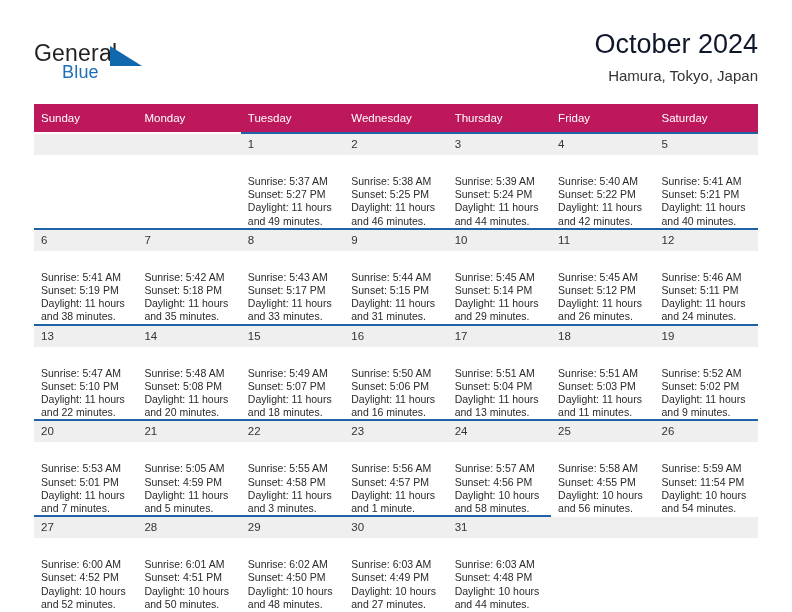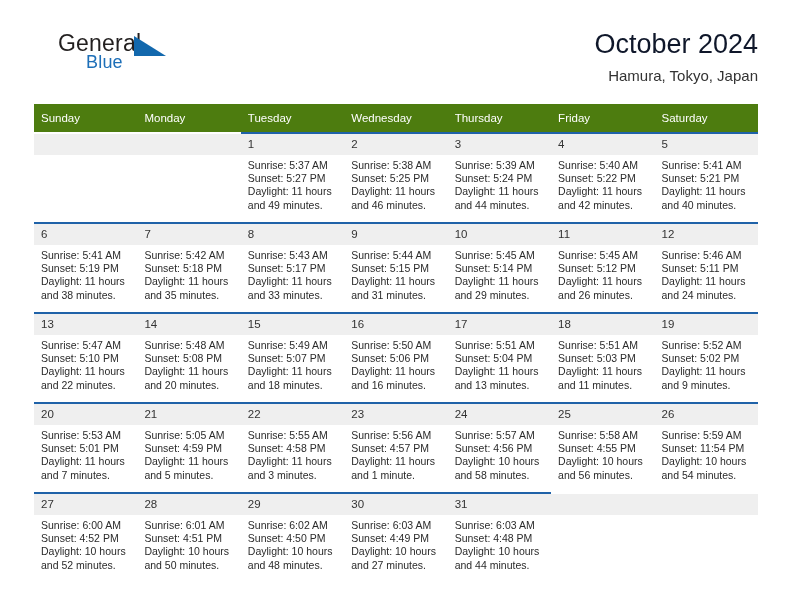--- a/index.html
+++ b/index.html
@@ -25,24 +25,23 @@
   .header {
     position: absolute;
     left: 34px;
     top: 28px;
     right: 34px;
     height: 66px;
   }
   .brand {
     position: absolute;
     left: 0;
-    top: 2px;
+    top: 12px;
     width: 180px;
     height: 56px;
-    margin-left: 24px;
   }
   .brand-general {
     position: absolute;
     left: 0;
     top: 0;
     font-size: 23px;
     letter-spacing: 0.2px;
     color: #221f1f;
     font-family: "Liberation Sans", sans-serif;
   }
@@ -93,21 +92,21 @@
     left: 34px;
     top: 104px;
     width: 724px;
   }
   table.cal-table {
     border-collapse: collapse;
     table-layout: fixed;
     width: 724px;
   }
   table.cal-table th {
-    background: #4d7c0f;
+    background: #be185d;
     color: #ffffff;
     font-size: 11.5px;
     font-weight: normal;
     text-align: left;
     padding: 5px 0 5px 7px;
     height: 18px;
     font-family: "Liberation Sans", sans-serif;
   }
   table.cal-table td {
     width: 103.4px;
@@ -125,21 +124,21 @@
     font-size: 11.5px;
     color: #333333;
     padding: 4px 0 4px 7px;
     line-height: 13px;
     height: 13px;
   }
   .empty-cell .daynum {
     background: #efefef;
   }
   .details {
-    padding: 4px 6px 0 7px;
+    padding: 20px 6px 0 7px;
     font-size: 10.5px;
     line-height: 13.2px;
     color: #2a2a2a;
     font-family: "Liberation Sans", sans-serif;
   }
   .details div {
     white-space: nowrap;
   }
   .details .daylight {
     white-space: normal;

